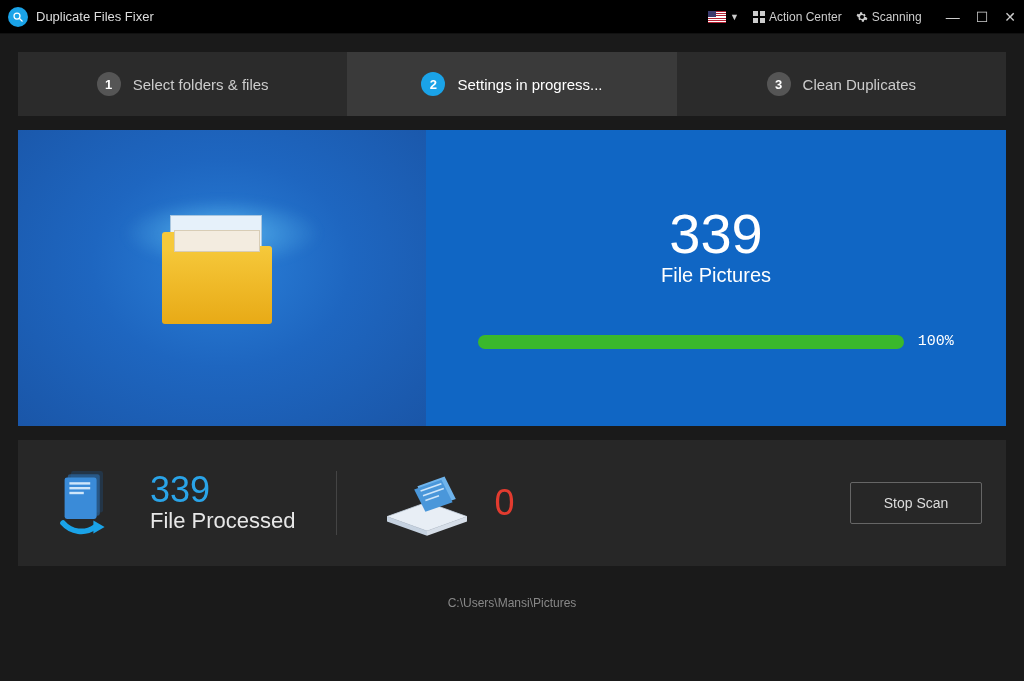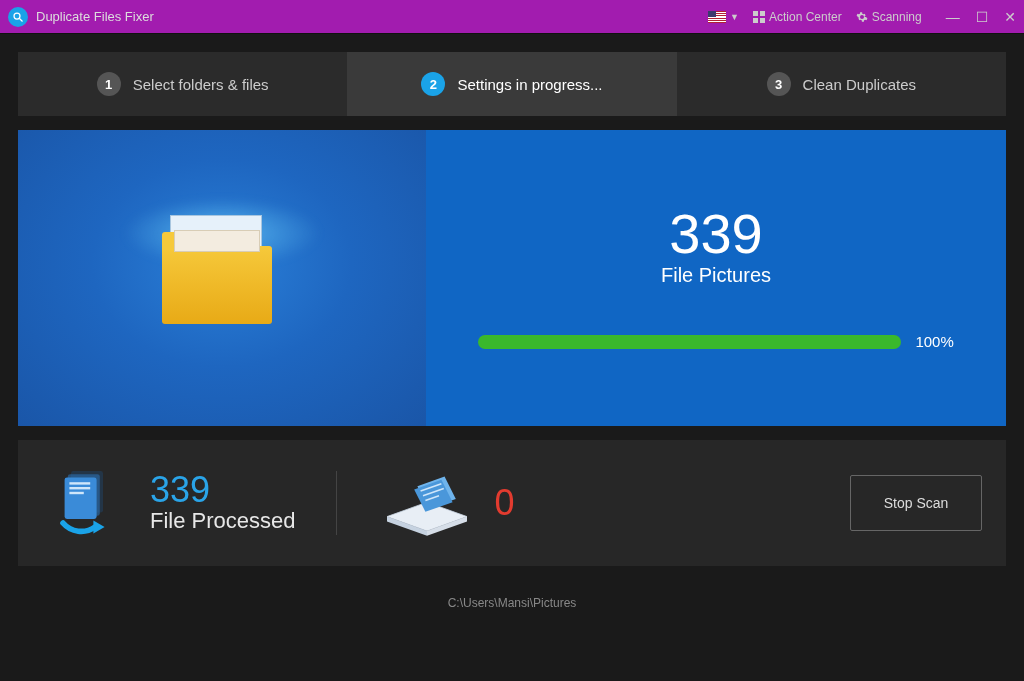--- a/index.html
+++ b/index.html
@@ -7,21 +7,21 @@
     width: 1024px;
     height: 681px;
     background: #1a1a1a;
     font-family: "Segoe UI", Arial, sans-serif;
     color: #e0e0e0;
     overflow: hidden;
     position: relative;
   }
   .titlebar {
     height: 34px;
-    background: #a21caf;
+    background: #000000;
     display: flex;
     align-items: center;
     padding: 0 8px;
     border-bottom: 1px solid #111;
   }
   .titlebar .logo {
     width: 20px; height: 20px;
     border-radius: 50%;
     background: #1aa3e8;
     display:flex;align-items:center;justify-content:center;
@@ -126,21 +126,21 @@
     display:flex;flex-direction:column;align-items:center;justify-content:center;
     color:#fff;
   }
   .scanned-num{
     font-size:56px;font-weight:300;line-height:1;text-align:center;
   }
   .scanned-label{
     font-size:20px;font-weight:300;margin-top:2px;
   }
   .progress-row{
-    display:flex;align-items:center;gap:14px;margin-top:46px;width:82%;
+    display:flex;align-items:center;gap:14px;margin-top:46px;width:82%;font-family:Liberation Mono, monospace;
   }
   .progress-bar{
     flex:1;height:14px;border-radius:7px;background:#0a4a90;overflow:hidden;
   }
   .progress-fill{height:100%;background:#3ab82c;width:100%;}
   .progress-pct{font-size:15px;}
 
   .stats {
     display:flex;
     align-items:center;
@@ -154,21 +154,21 @@
   .stat-block{ margin-left:18px;}
   .stat-num{ font-size:36px;font-weight:300;line-height:1;}
   .stat-num.blue{color:#2aa4e8;}
   .stat-num.red{color:#e23b2f;}
   .stat-label{font-size:22px;font-weight:300;color:#e7e7e7;}
   .vsep{width:1px;height:64px;background:#444;margin:0 40px;}
   .stat-icon-comp{width:100px;height:90px;display:flex;align-items:center;justify-content:center;}
   .stat-icon-comp svg{width:96px;height:80px;}
   .stop-btn{
     margin-left:auto;
-    width:132px;height:56px;
+    width:132px;height:42px;
     border:1px solid #666;
     background:transparent;
     color:#ddd;
     font-size:14px;
     cursor:pointer;
     border-radius:2px;
   }
 
   .path{
     text-align:center;font-size:12px;color:#888;margin-top:30px;

